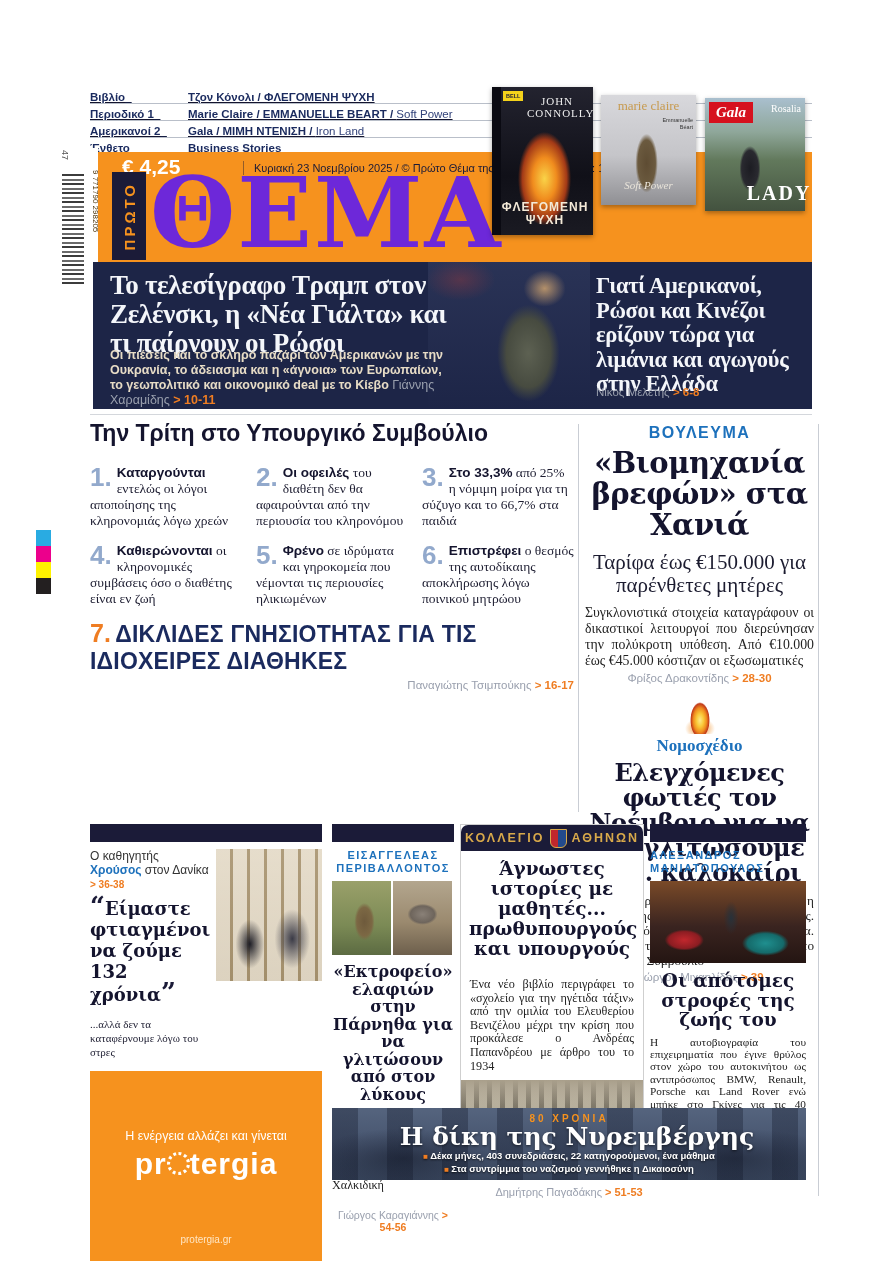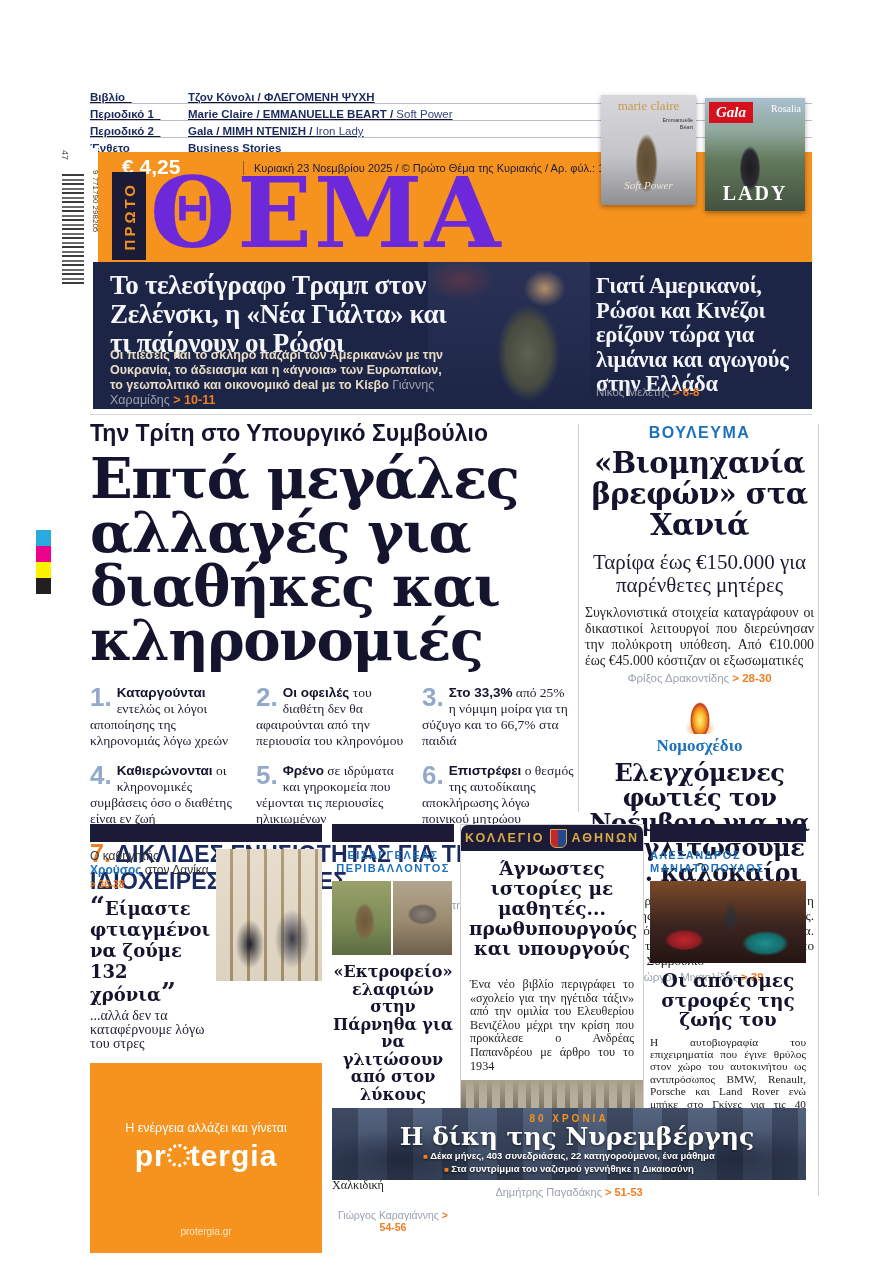--- a/index.html
+++ b/index.html
@@ -49,21 +49,21 @@
      linear-gradient(180deg,#d8d8dc 0%,#c5c5c9 55%,#8f8f93 100%);}
   .mc .mclogo{position:absolute;left:0;top:3px;width:100%;text-align:center;color:#c79a4e;font-weight:normal;font-size:13px;letter-spacing:0px;}
   .mc .mcsub{position:absolute;right:3px;top:22px;width:34px;font-size:5.5px;color:#333;text-align:right;line-height:7px;}
   .mc .mcscript{position:absolute;left:0;bottom:14px;width:100%;text-align:center;color:#e9e4da;font-style:italic;font-size:11px;}
   .gala{left:705px;top:98px;width:100px;height:113px;background:
      linear-gradient(180deg,#a9bfce 0%,#8fa79a 30%,#62795c 55%,#43523f 100%);}
   .gala .gbox{position:absolute;left:4px;top:4px;background:#d6111e;color:#fff;font-style:italic;font-weight:bold;
      font-family:"Liberation Serif",serif;font-size:15px;padding:2px 7px;}
   .gala .gros{position:absolute;right:4px;top:5px;color:#fff;font-size:10px;font-family:"Liberation Serif",serif;}
   .gala .glady{position:absolute;left:0;bottom:6px;width:100%;text-align:center;color:#fff;font-weight:bold;
-     font-family:"Liberation Serif",serif;font-size:20px;letter-spacing:2px;}
+     font-family:"Liberation Serif",serif;font-size:20px;letter-spacing:2px;padding-left:24px;}
   .gala .gfigure{position:absolute;left:28%;top:28%;width:34px;height:70px;
      background:radial-gradient(ellipse 14px 30px at 50% 55%, #1c1c22 0%, #2a2a30 60%, rgba(0,0,0,0) 75%);}
 
   
   .navy-band{left:93px;top:262px;width:719px;height:147px;background:#1d2547;}
   .band-photo{left:428px;top:262px;width:162px;height:147px;background:
      radial-gradient(ellipse 30px 26px at 72% 18%, rgba(214,168,112,.8) 0%, rgba(214,168,112,0) 70%),
      radial-gradient(ellipse 40px 62px at 62% 62%, #5d6152 0%, #474b40 55%, rgba(29,37,71,0) 78%),
      radial-gradient(ellipse 50px 30px at 20% 12%, rgba(170,60,60,.35) 0%, rgba(29,37,71,0) 70%),
      linear-gradient(180deg,#2a3356 0%,#1d2547 100%);}
@@ -107,21 +107,21 @@
   
   .navybar{height:18px;background:#1b1b38;}
   .col1{left:90px;top:824px;width:232px;}
   .col1-row{display:flex;margin-top:7px;}
   .col1-txt{flex:1;padding-right:6px;}
   .c1-kick{font-size:12px;line-height:14px;color:#333;}
   .c1-name{color:#1D71BC;font-weight:bold;}
   .c1-pages{color:#EF7D22;font-weight:bold;font-size:10px;}
   .quote{font-family:"DejaVu Serif",serif;font-weight:bold;font-size:18px;line-height:21px;color:#14142e;margin-top:4px;}
   .qmark{font-size:26px;color:#1b1b38;}
-  .c1-tail{font-family:"Liberation Serif",serif;font-size:14px;line-height:14px;margin-top:4px;color:#1c1c30;}
+  .c1-tail{font-family:"Liberation Serif",serif;font-size:11px;line-height:14px;margin-top:12px;color:#1c1c30;}
   .c1-photo{width:116px;height:132px;background:
      radial-gradient(ellipse 20px 34px at 32% 72%, #1e1e26 0%, rgba(0,0,0,0) 72%),
      radial-gradient(ellipse 24px 40px at 72% 68%, #3a3a46 0%, rgba(0,0,0,0) 74%),
      repeating-linear-gradient(90deg, rgba(255,255,255,.5) 0 14px, rgba(120,100,70,.35) 14px 17px),
      linear-gradient(180deg,#cdbb98 0%,#b9a57f 100%);}
   .ad{margin-top:12px;height:190px;background:#F6921E;color:#fff;text-align:center;position:relative;}
   .ad-line{padding-top:58px;font-size:12.5px;}
   .ad-logo{font-size:30px;font-weight:bold;letter-spacing:1px;margin-top:4px;}
   .pg-o{display:inline-block;width:17px;height:17px;border:3.5px dotted #fff;border-radius:50%;vertical-align:-1px;}
   .ad-site{position:absolute;bottom:16px;width:100%;font-size:10px;color:#ffe6c4;}
@@ -186,23 +186,23 @@
       <span class="idx-label">Βιβλίο_</span>
       <span class="idx-bold">Τζον Κόνολι / ΦΛΕΓΟΜΕΝΗ ΨΥΧΗ</span>
       <span class="idx-rest"></span>
     </div>
     <div class="idx-row">
       <span class="idx-label">Περιοδικό 1_</span>
       <span class="idx-bold">Marie Claire / EMMANUELLE BEART / </span>
       <span class="idx-rest">Soft Power</span>
     </div>
     <div class="idx-row">
-      <span class="idx-label">Περιοδικό 2_</span>
+      <span class="idx-label">Αμερικανοί 2_</span>
       <span class="idx-bold">Gala / ΜΙΜΗ ΝΤΕΝΙΣΗ / </span>
-      <span class="idx-rest">Iron Lady</span>
+      <span class="idx-rest">Iron Land</span>
     </div>
     <div class="idx-row">
       <span class="idx-label">Ένθετο_</span>
       <span class="idx-bold">Business Stories</span>
       <span class="idx-rest"></span>
     </div>
   </div>
 
   <div class="abs orange-band"></div>
   <div class="abs price">€ 4,25</div>
@@ -217,20 +217,26 @@
     <div class="stripes"></div>
     <span class="bc-digits">9 771790 298205</span>
   </div>
   <div class="abs regbar">
     <div style="background:#29ABE2"></div>
     <div style="background:#EC008C"></div>
     <div style="background:#FFF200"></div>
     <div style="background:#231F20"></div>
   </div>
 
+  <div class="abs cover book">
+    <div class="spine"></div>
+    <div class="bell">BELL</div>
+    <div class="bauthor serif">JOHN CONNOLLY</div>
+    <div class="btitle">ΦΛΕΓΟΜΕΝΗ ΨΥΧΗ</div>
+  </div>
   <div class="abs cover mc">
     <div class="mclogo serif">marie claire</div>
     <div class="mcsub">Emmanuelle Béart</div>
     <div class="mcscript serif">Soft Power</div>
   </div>
   <div class="abs cover gala">
     <div class="gfigure"></div>
     <div class="gbox">Gala</div>
     <div class="gros">Rosalia</div>
     <div class="glady">LADY</div>
@@ -249,21 +255,20 @@
     <span class="by">Νίκος Μελέτης</span>
     <span class="pg">&gt; 6-8</span>
   </div>
 
   <div class="abs hairline-h"></div>
   <div class="abs vrule1"></div>
   <div class="abs vrule2"></div>
 
   <div class="abs main-block">
     <div class="kicker-main">Την Τρίτη στο Υπουργικό Συμβούλιο</div>
-    <div class="headline-main display">Επτά μεγάλες αλλαγές για διαθήκες και κληρονομιές</div>
     <div class="points">
       <div class="point">
         <span class="pnum">1.</span><span class="plead">Καταργούνται</span><span> εντελώς οι λόγοι αποποίησης της κληρονομιάς λόγω χρεών</span>
       </div>
       <div class="point">
         <span class="pnum">2.</span><span class="plead">Οι οφειλές</span><span> του διαθέτη δεν θα αφαιρούνται από την περιουσία του κληρονόμου</span>
       </div>
       <div class="point">
         <span class="pnum">3.</span><span class="plead">Στο 33,3%</span><span> από 25% η νόμιμη μοίρα για τη σύζυγο και το 66,7% στα παιδιά</span>
       </div>

